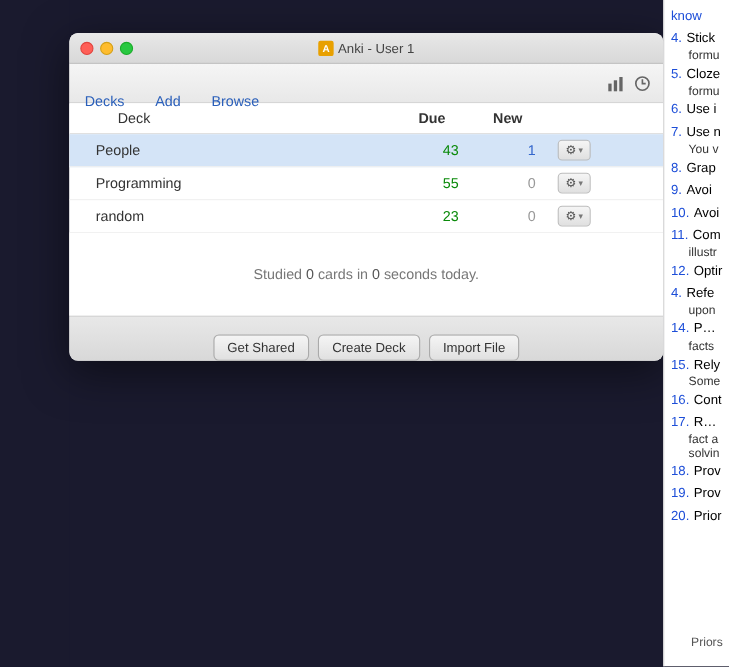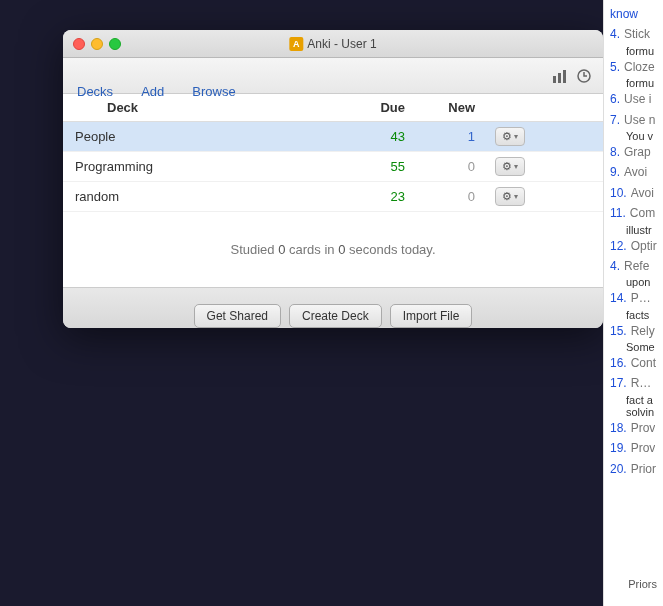--- a/index.html
+++ b/index.html
@@ -139,21 +139,21 @@
     .table-header {
       display: flex;
       align-items: center;
       padding: 6px 12px;
       border-bottom: 1px solid #ddd;
       background: white;
     }
 
     .col-deck {
       width: 260px;
-      font-weight: 700;
+      font-weight: 400;
       font-size: 13px;
       color: #333;
       padding-left: 32px;
     }
 
     .col-due {
       width: 70px;
       text-align: right;
       font-weight: 600;
       font-size: 13px;
@@ -169,21 +169,21 @@
     }
 
     .col-action {
       width: 50px;
     }
 
     
     .deck-row {
       display: flex;
       align-items: center;
-      padding: 5px 12px;
+      padding: 5px 24px;
       border-bottom: 1px solid #f0f0f0;
       cursor: pointer;
     }
 
     .deck-row.selected {
       background: #d4e4f7;
     }
 
     .deck-name {
       width: 260px;
@@ -291,21 +291,21 @@
       display: flex;
       gap: 4px;
     }
 
     .list-num {
       color: #1d4ed8;
       flex-shrink: 0;
     }
 
     .list-link {
-      color: #737373;
+      color: #000000;
       text-decoration: none;
       display: block;
       overflow: hidden;
       text-overflow: ellipsis;
       white-space: nowrap;
       text-align: center;
     }
 
     .list-text {
       color: #333;

